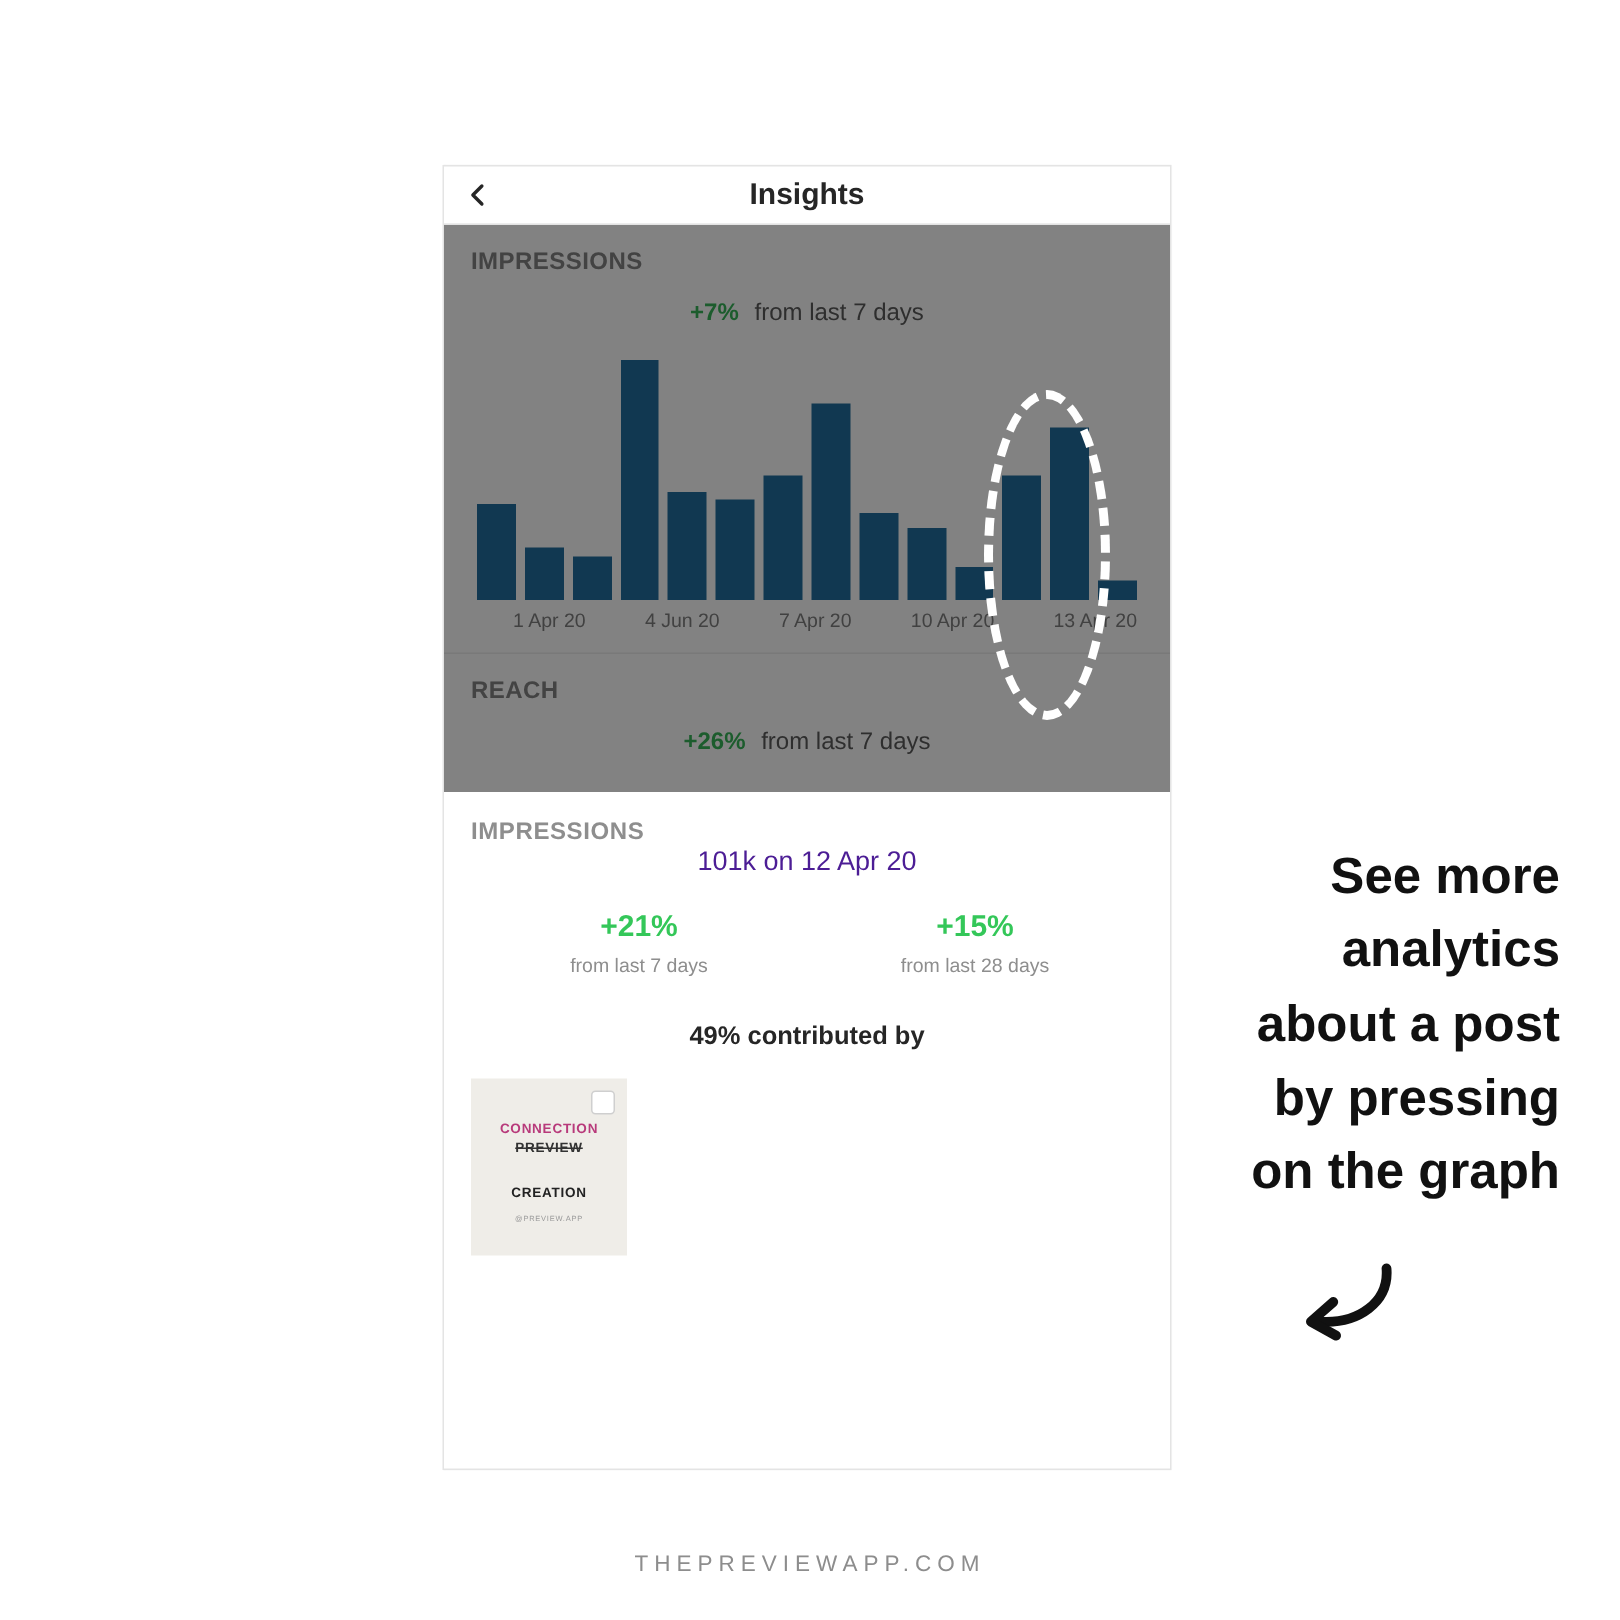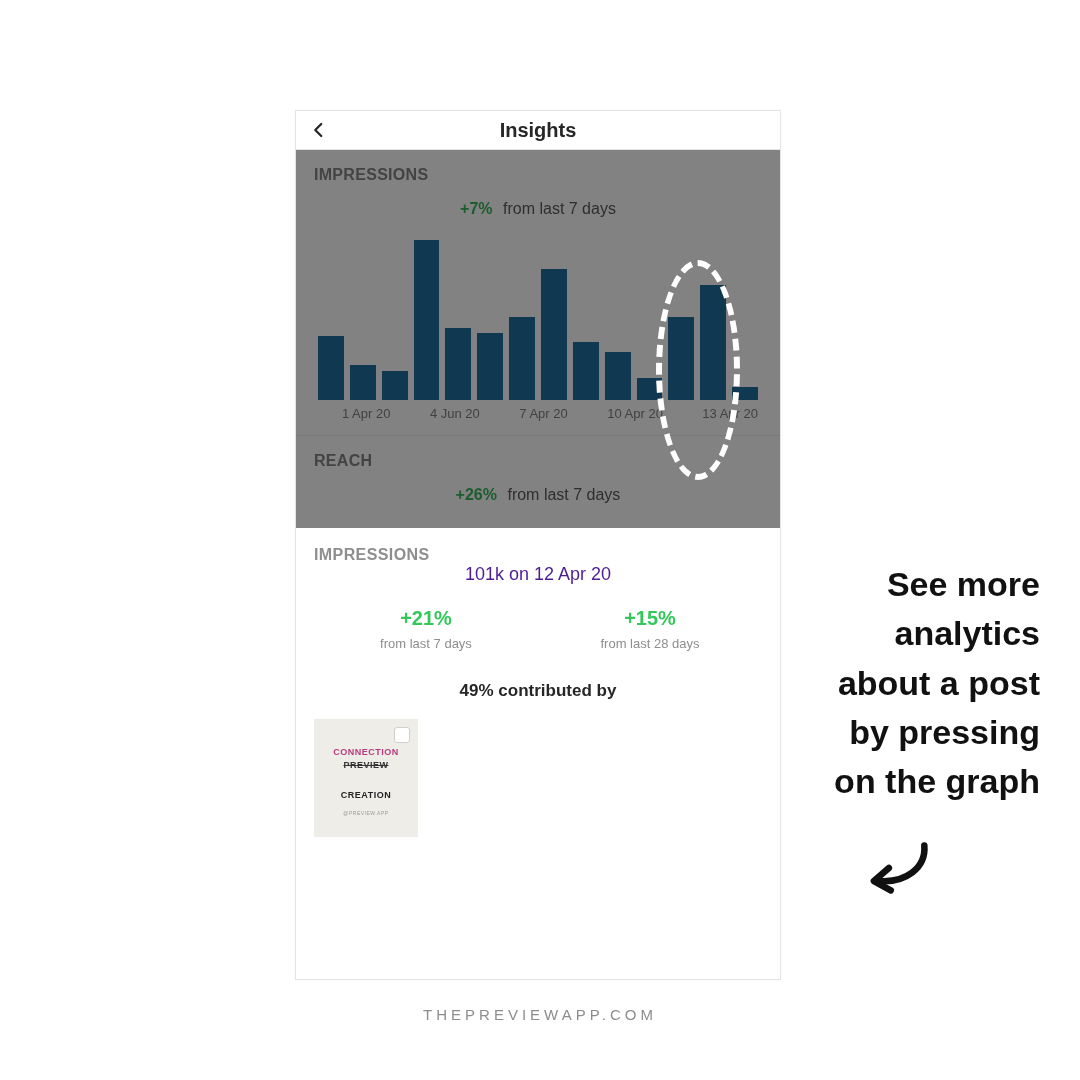--- a/index.html
+++ b/index.html
@@ -159,21 +159,21 @@
   .arrow {
     position:absolute;
     left: 868px;
     top: 840px;
   }
   .arrow svg { width: 66px; height: 56px; }
 
   .watermark {
     position:absolute;
     left: 0; right:0;
-    top: 1006px;
+    top: 1034px;
     text-align:center;
     font-size: 15px;
     letter-spacing: 4px;
     color:#8d8d8d;
     font-weight:500;
   }
 </style>
 </head>
 <body>
 

